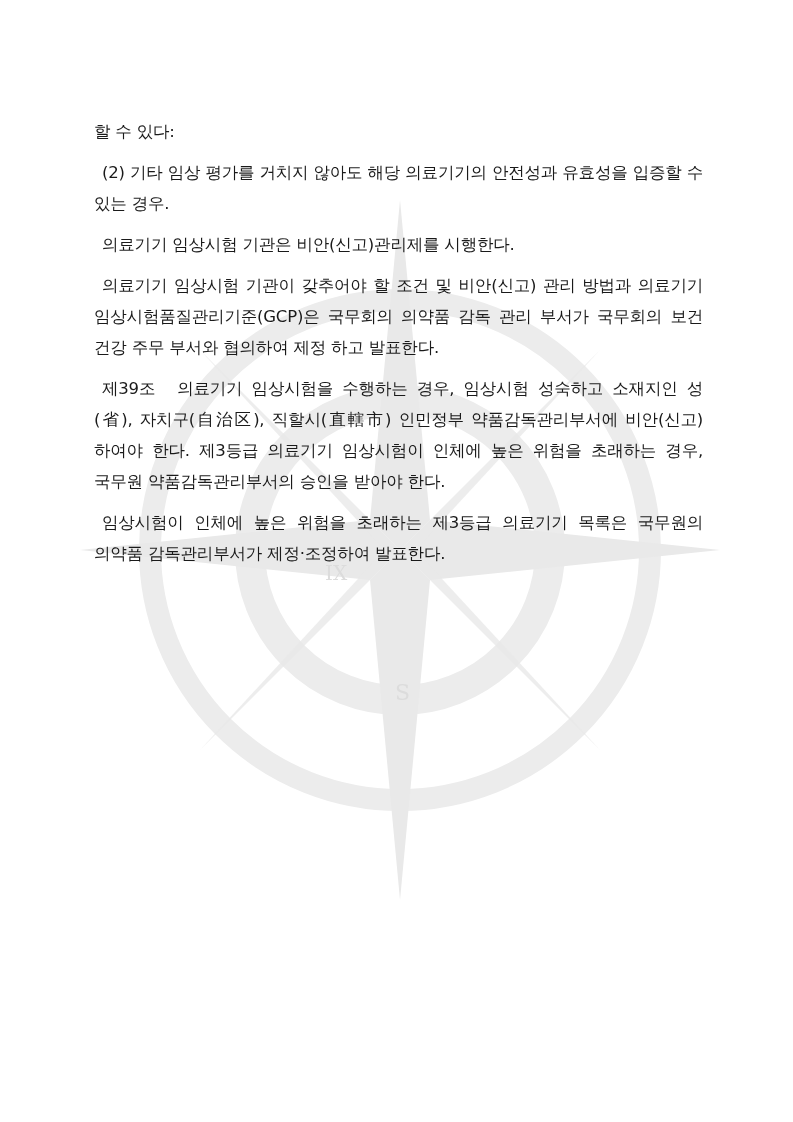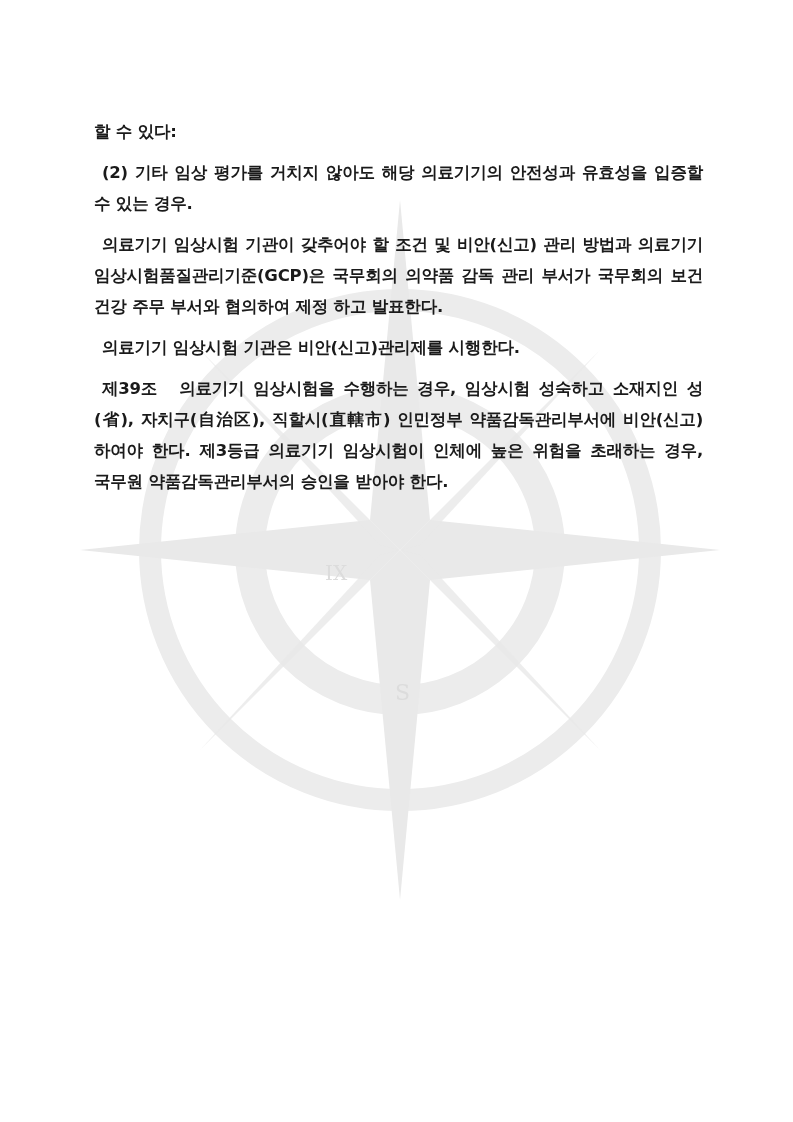--- a/index.html
+++ b/index.html
@@ -15,21 +15,20 @@
     .page {
       position: absolute; left: 94px; top: 116px; width: 615px; z-index: 1;
     }
     .para {
       margin: 0 6px 10px 0;
       font-size: 16.5px;
       line-height: 31px;
       word-break: keep-all;
       text-align: justify;
       letter-spacing: -0.2px;
-      font-weight: bold;
     }
     .para.indent { text-indent: 8px; }
     .para.first { text-indent: 0; }
     .art { padding-right: 22px; }
   </style>
 </head>
 <body>
 
 <svg class="watermark" viewBox="0 0 640 700" xmlns="http://www.w3.org/2000/svg">
   <g fill="none" stroke="#ececec" stroke-width="22">
@@ -46,16 +45,17 @@
     <polygon points="120,550 305,365 320,350 300,355" opacity="0.8"></polygon>
     <polygon points="520,550 335,365 320,350 340,355" opacity="0.8"></polygon>
   </g>
   <text x="245" y="380" fill="#dcdcdc" font-family="DejaVu Serif, serif" font-size="20">IX</text>
   <text x="315" y="500" fill="#dcdcdc" font-family="DejaVu Serif, serif" font-size="22">S</text>
 </svg>
 
 <div class="page">
   <p class="para first"><span>할 수 있다:</span></p>
   <p class="para indent"><span>(2) 기타 임상 평가를 거치지 않아도 해당 의료기기의 안전성과 유효성을 입증할 수 있는 경우.</span></p>
+  <p class="para indent"><span>의료기기 임상시험 기관은 비안(신고)관리제를 시행한다.</span></p>
   <p class="para indent"><span>의료기기 임상시험 기관이 갖추어야 할 조건 및 비안(신고) 관리 방법과 의료기기 임상시험품질관리기준(GCP)은 국무회의 의약품 감독 관리 부서가 국무회의 보건 건강 주무 부서와 협의하여 제정 하고 발표한다.</span></p>
-  <p class="para indent"><span>의료기기 임상시험 기관은 비안(신고)관리제를 시행한다.</span></p>
   <p class="para indent"><span class="art">제39조</span><span>의료기기 임상시험을 수행하는 경우, 임상시험 성숙하고 소재지인 성(省), 자치구(自治区), 직할시(直轄市) 인민정부 약품감독관리부서에 비안(신고)하여야 한다. 제3등급 의료기기 임상시험이 인체에 높은 위험을 초래하는 경우, 국무원 약품감독관리부서의 승인을 받아야 한다.</span></p>
+  <p class="para indent"><span>임상시험이 인체에 높은 위험을 초래하는 제3등급 의료기기 목록은 국무원의 의약품 감독관리부서가 제정·조정하여 발표한다.</span></p>
 </div>
 
 </body></html>

